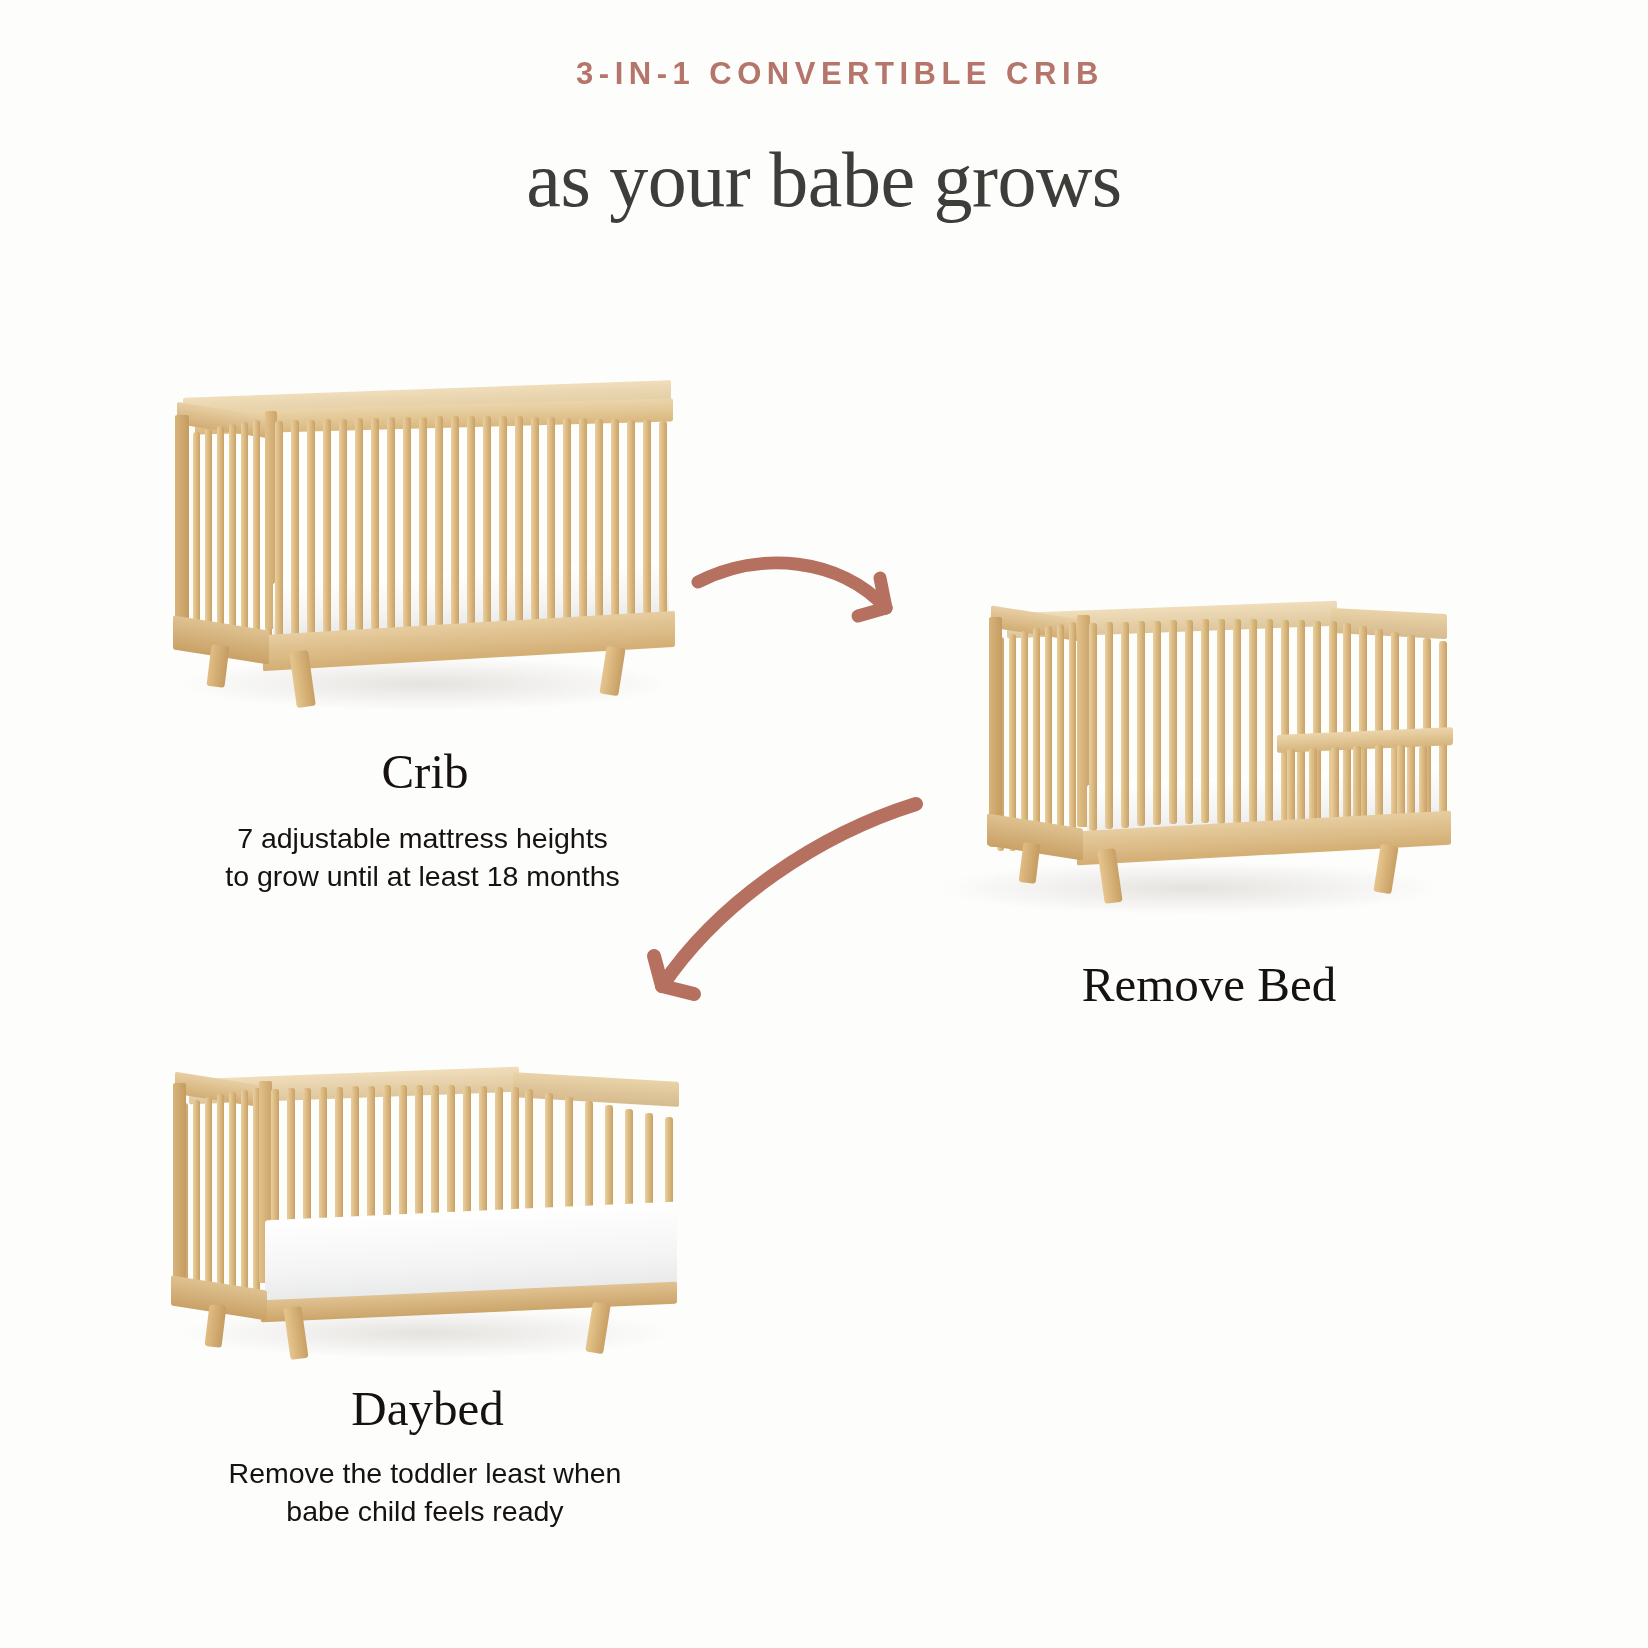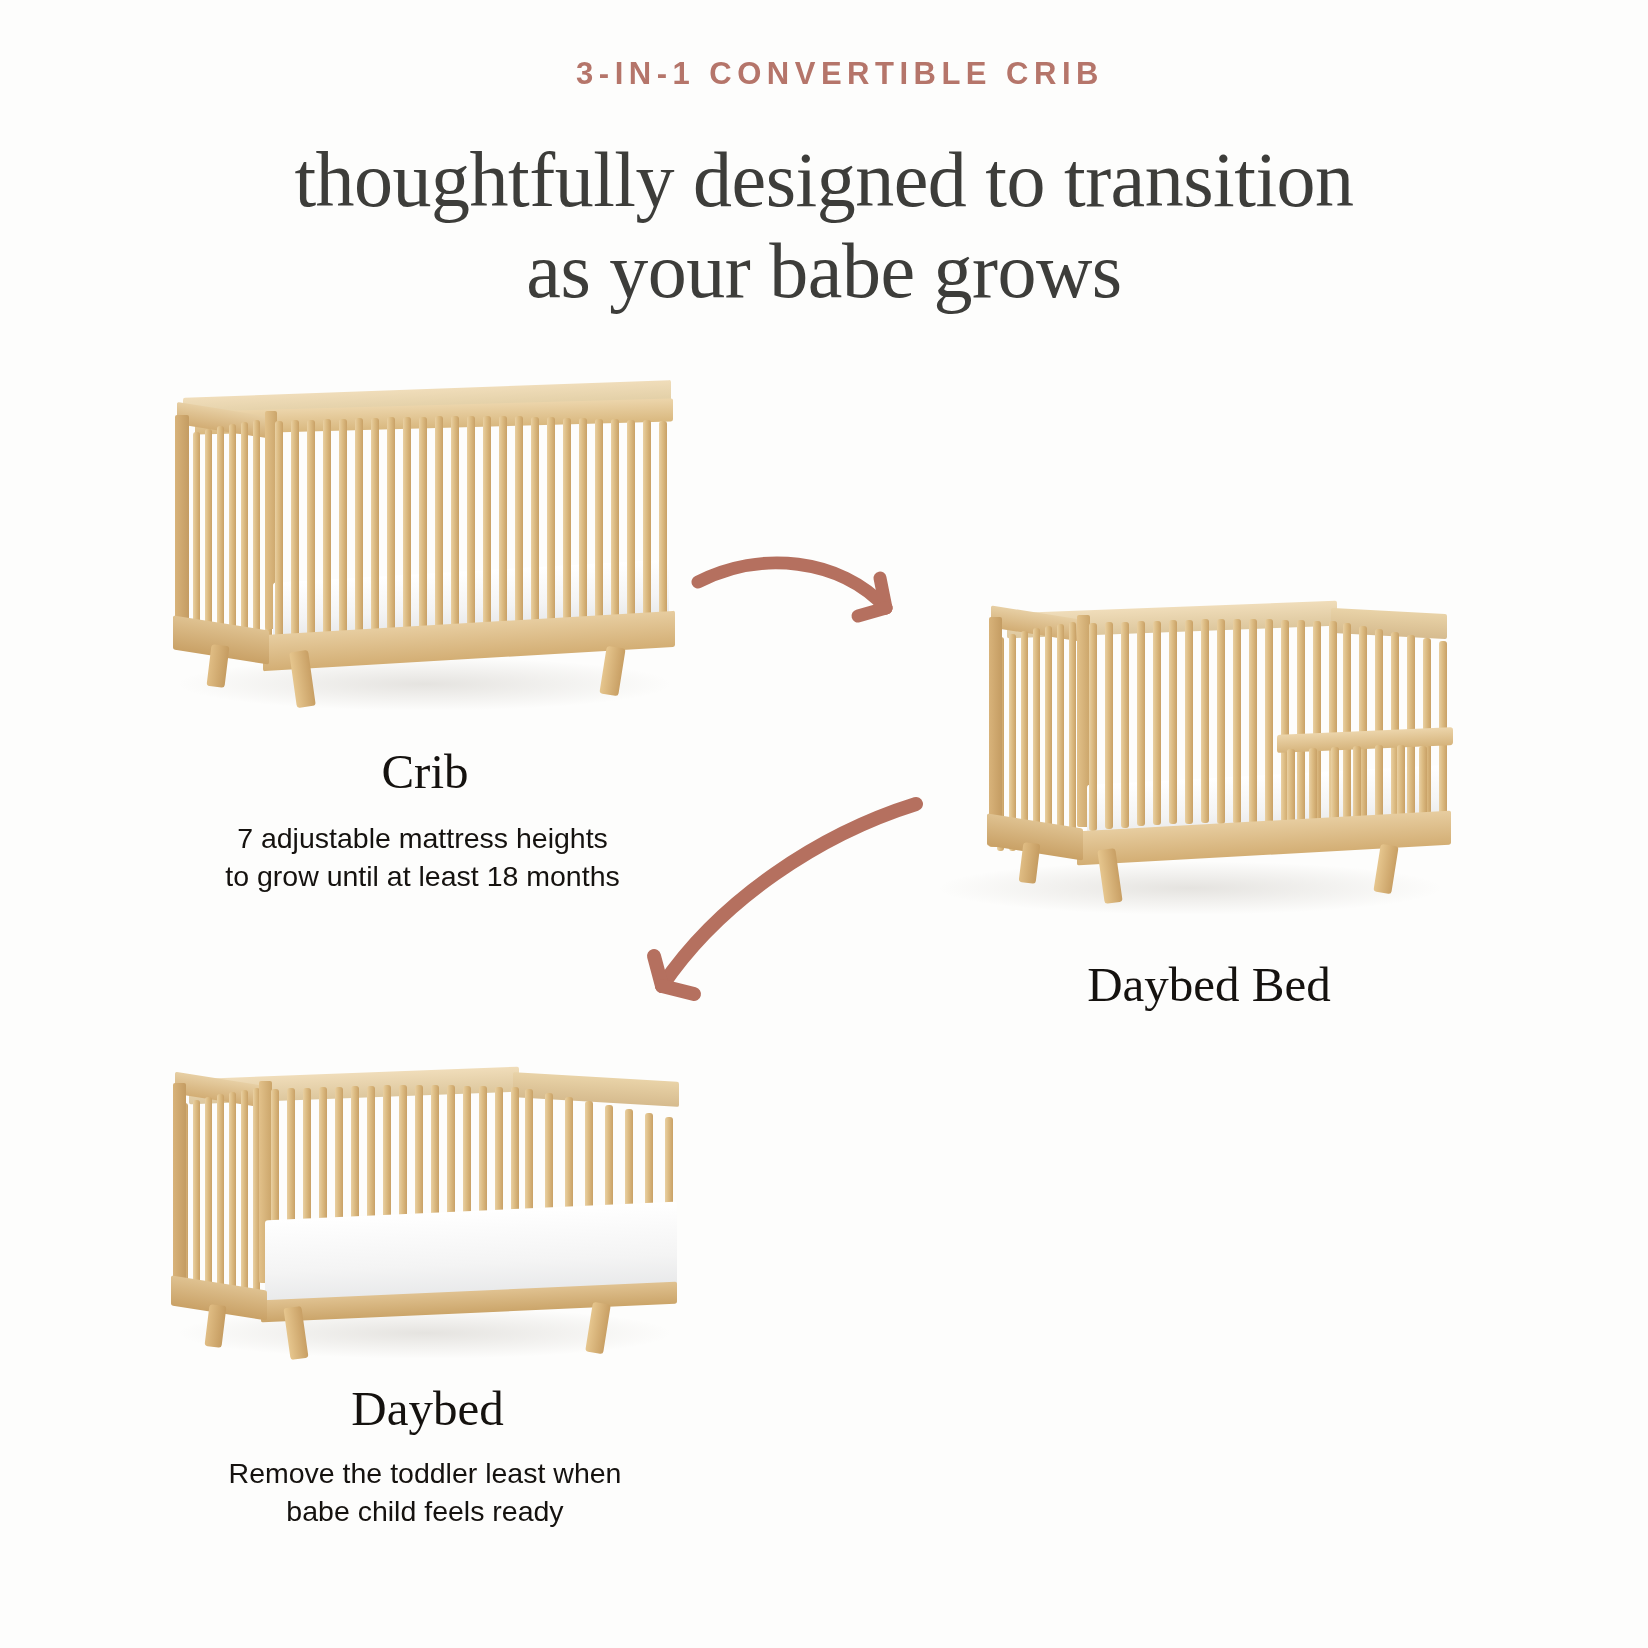--- a/index.html
+++ b/index.html
@@ -100,21 +100,20 @@
   .arrow-svg { position: absolute; overflow: visible; }
 </style>
 </head>
 <body>
 
 <div class="page">
 
   <div class="eyebrow">3-IN-1 CONVERTIBLE CRIB</div>
 
   <div class="headline">
-    <span class="l1">thoughtfully designed to transition</span>
     <span class="l2">as your babe grows</span>
   </div>
 
   <div class="furniture" style="left:165px; top:375px; width:520px; height:330px;">
     <div class="shadow-soft" style="left:10px; top:282px; width:500px; height:54px;"></div>
 
     <div class="fz" style="left:18px; top:14px; width:488px; height:26px;
                 background:linear-gradient(180deg,#f0ddba 0%,#e0c párrafo 100%);
                 background:linear-gradient(180deg,#f0ddba 0%,#decba0 100%);
                 transform: skewY(-2.1deg); border-radius:2px;"></div>
@@ -375,21 +374,21 @@
                 background:linear-gradient(90deg,#e6c68e,#c89f64);
                 transform:rotate(9deg); border-radius:3px;"></div>
   </div>
 
   <div class="item-title" style="left:160px; top:745px; width:530px;">Crib</div>
   <div class="item-caption" style="left:150px; top:820px; width:545px;">
     <span class="cap-line">7 adjustable mattress heights</span>
     <span class="cap-line">to grow until at least 18 months</span>
   </div>
 
-  <div class="item-title" style="left:925px; top:958px; width:568px;">Daybed Bed</div>
+  <div class="item-title" style="left:925px; top:958px; width:568px;">Remove Bed</div>
 
   <div class="item-title" style="left:155px; top:1382px; width:545px;">Daybed</div>
   <div class="item-caption" style="left:145px; top:1455px; width:560px;">
     <span class="cap-line">Remove the toddler least when</span>
     <span class="cap-line">babe child feels ready</span>
   </div>
 
 </div>
 
 </body></html>

